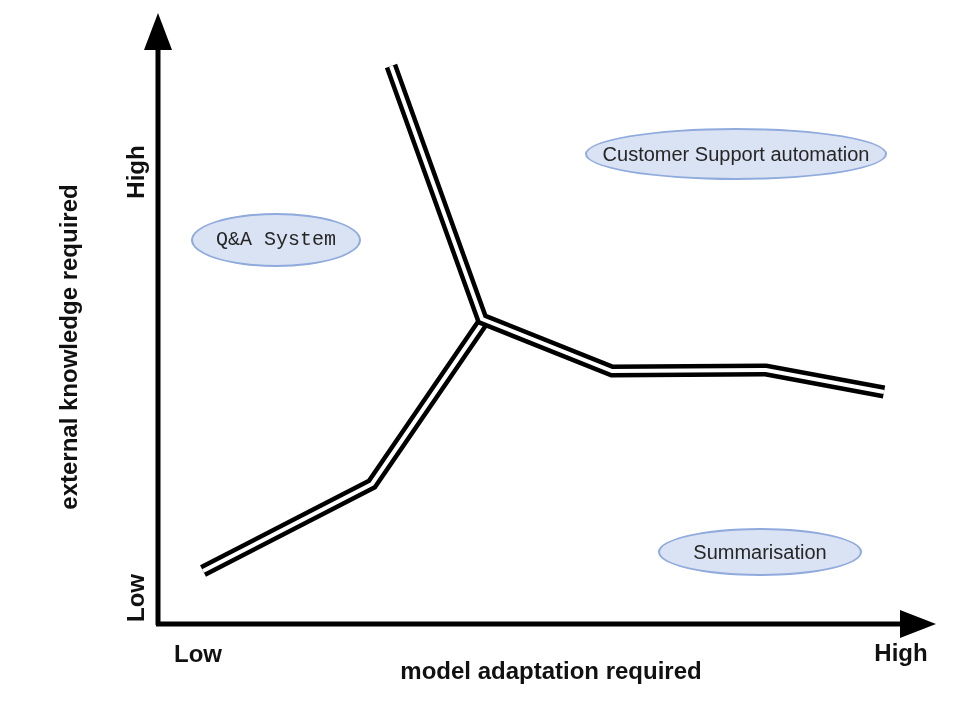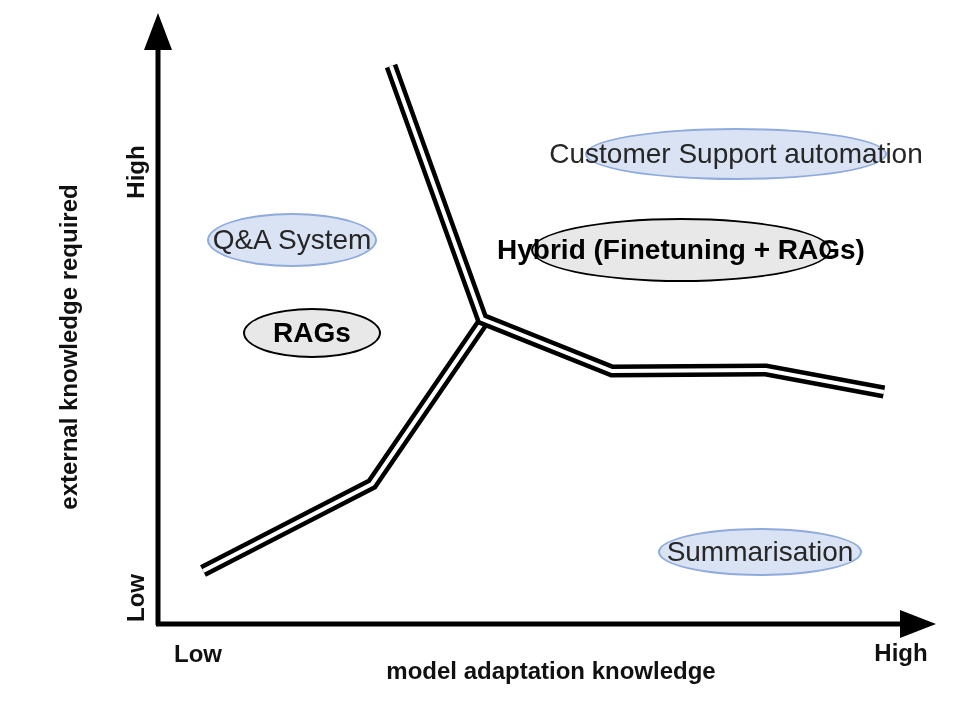--- a/index.html
+++ b/index.html
@@ -40,21 +40,21 @@
   .axis-head {
     fill: var(--line-color, #000000);
   }
   .node {
     position: absolute;
     display: flex;
     align-items: center;
     justify-content: center;
     border-radius: 50%;
     box-sizing: border-box;
-    font-size: 28px;
+    font-size: 20px;
     line-height: 1;
     white-space: nowrap;
   }
   .node.use-case {
     background: var(--use-case-fill, #dae3f3);
     border: 2px solid var(--use-case-border, #8faadc);
     color: #262626;
     font-weight: 400;
   }
   .node.technique {
@@ -102,36 +102,30 @@
       <line class="axis-line" x1="156" y1="624" x2="902" y2="624"></line>
       <polygon class="axis-head" points="936,624 900,610 900,638"></polygon>
     </g>
   </svg>
 
   <div class="axis-label vertical" style="left:69px; top:347px;">external knowledge required</div>
   <div class="axis-label vertical" style="left:136px; top:172px;">High</div>
   <div class="axis-label vertical" style="left:136px; top:598px;">Low</div>
   <div class="axis-label" style="left:198px; top:654px;">Low</div>
   <div class="axis-label" style="left:901px; top:653px;">High</div>
-  <div class="axis-label" style="left:551px; top:671px;">model adaptation knowledge</div>
+  <div class="axis-label" style="left:551px; top:671px;">model adaptation required</div>
 
-  <div class="node use-case" style="left:207px; top:213px; width:170px; height:54px;">
+  <div class="node use-case" style="left:191px; top:213px; width:170px; height:54px;font-family:Liberation Mono, monospace;">
     <span>Q&amp;A System</span>
   </div>
 
-  <div class="node technique" style="left:243px; top:308px; width:138px; height:50px;">
-    <span>RAGs</span>
-  </div>
 
   <div class="node use-case" style="left:585px; top:128px; width:302px; height:52px;">
     <span>Customer Support automation</span>
   </div>
 
-  <div class="node technique" style="left:531px; top:218px; width:300px; height:64px;">
-    <span>Hybrid (Finetuning + RAGs)</span>
-  </div>
 
 
   <div class="node use-case" style="left:658px; top:528px; width:204px; height:48px;">
     <span>Summarisation</span>
   </div>
 
 </div>
 
 </body></html>

